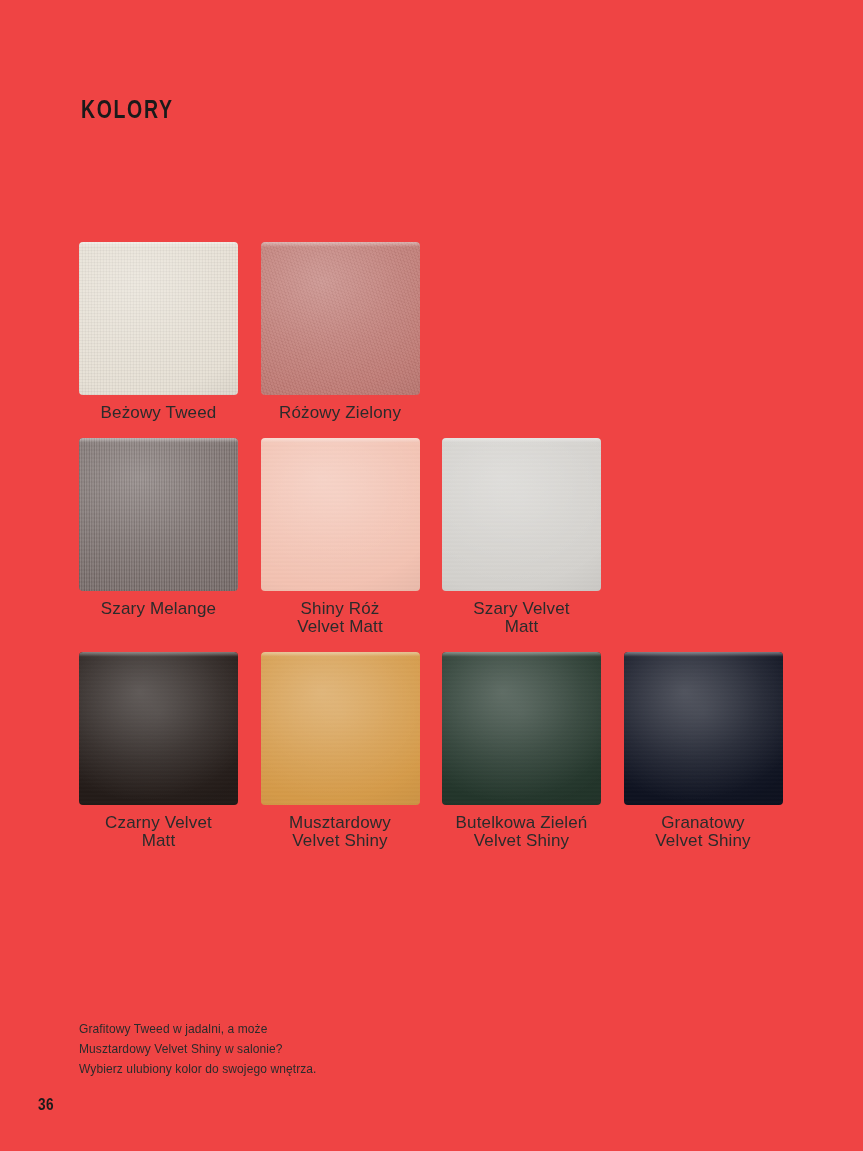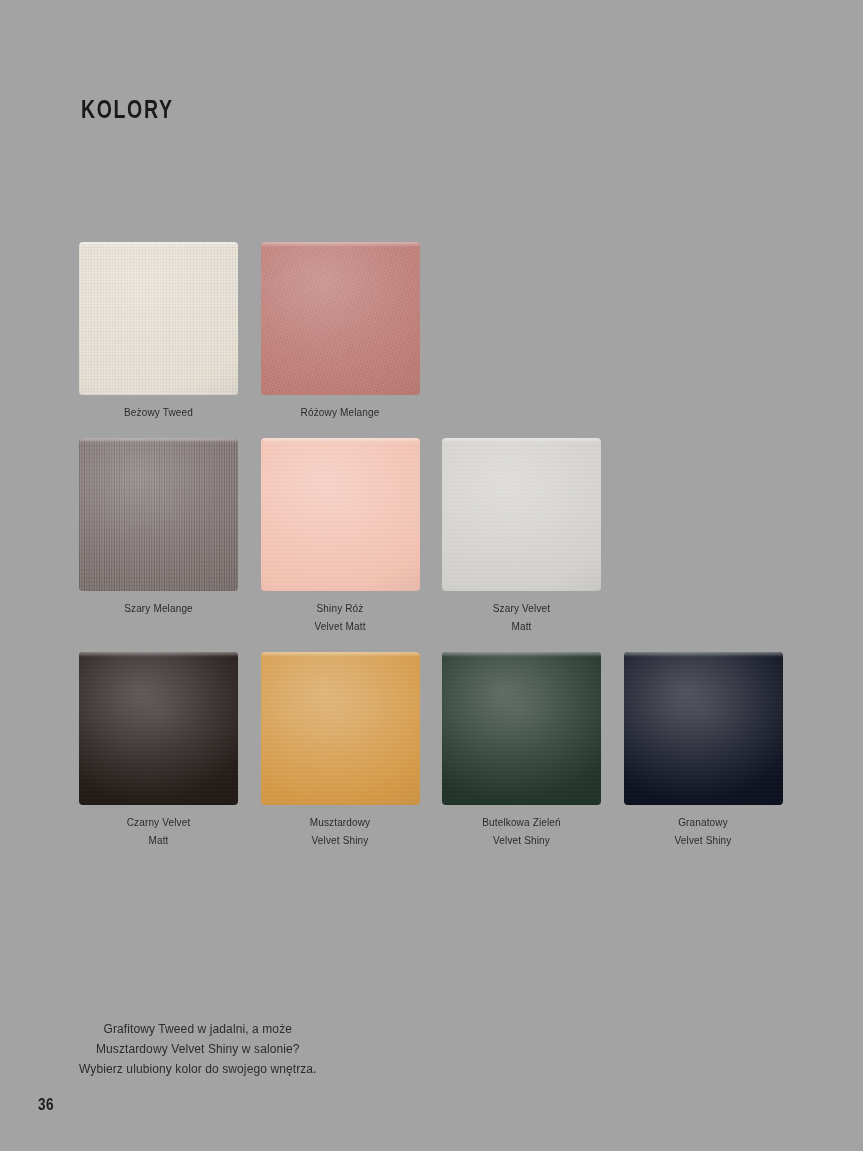--- a/index.html
+++ b/index.html
@@ -10,21 +10,21 @@
   }
   body {
     font-family: "Liberation Sans", sans-serif;
     -webkit-font-smoothing: antialiased;
   }
 
   .page {
     position: relative;
     width: 863px;
     height: 1151px;
-    background: #a3a3a3;
+    background: #ef4444;
     overflow: hidden;
     box-sizing: border-box;
   }
 
   
   .page-title {
     position: absolute;
     left: 81px;
     top: 78px;
     font-family: "Liberation Sans", sans-serif;
@@ -123,39 +123,38 @@
   .tex.velvet {
     background-image:
       radial-gradient(120% 100% at 50% 40%, rgba(255,255,255,0.10), rgba(255,255,255,0) 60%),
       repeating-linear-gradient(0deg, rgba(0,0,0,0.012) 0 2px, rgba(255,255,255,0.012) 2px 4px);
   }
 
   .swatch-label {
     margin-top: 9px;
     text-align: center;
     font-family: "Liberation Sans", sans-serif;
-    font-size: 10px;
+    font-size: 17px;
     line-height: 18px;
     color: #2b2b2b;
     letter-spacing: 0.15px;
     white-space: pre-line;
   }
 
   
   .footer-copy {
     position: absolute;
     left: 79px;
     top: 1019px;
     font-family: "Liberation Sans", sans-serif;
     font-size: 12px;
     line-height: 20px;
     color: #2b2b2b;
     letter-spacing: 0.1px;
     white-space: pre-line;
-    text-align: center;
   }
 
   .page-number {
     position: absolute;
     left: 38px;
     top: 1095px;
     font-family: "Liberation Sans", sans-serif;
     font-weight: 700;
     font-size: 17px;
     color: #1a1a1a;
@@ -176,21 +175,21 @@
         <div class="swatch-cell">
           <div class="swatch-chip" style="background: rgb(231, 225, 214);">
             <div class="tex tweed"></div>
           </div>
           <div class="swatch-label">Beżowy Tweed</div>
         </div>
         <div class="swatch-cell">
           <div class="swatch-chip" style="background: rgb(191, 122, 116);">
             <div class="tex wool"></div>
           </div>
-          <div class="swatch-label">Różowy Melange</div>
+          <div class="swatch-label">Różowy Zielony</div>
         </div>
       </div>
       <div class="swatch-row">
         <div class="swatch-cell">
           <div class="swatch-chip" style="background: rgb(125, 114, 112);">
             <div class="tex melange-v"></div>
           </div>
           <div class="swatch-label">Szary Melange</div>
         </div>
         <div class="swatch-cell">

